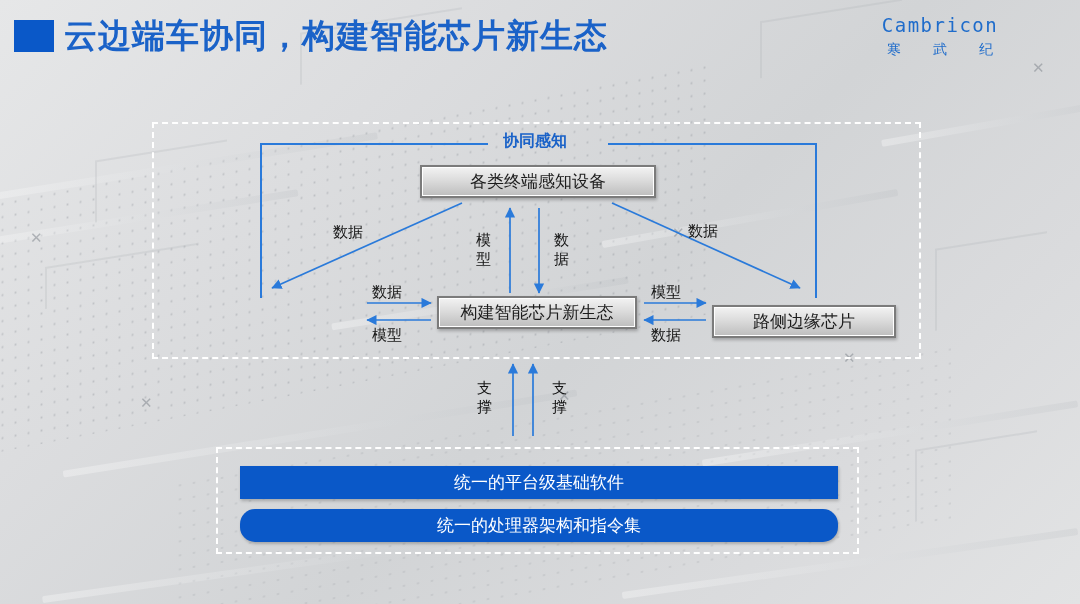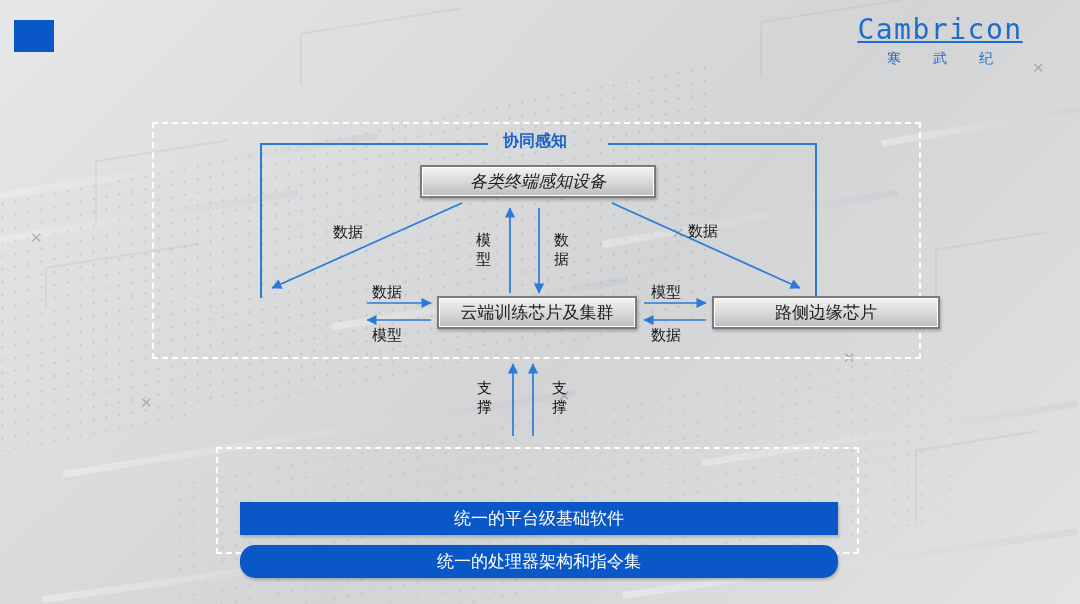--- a/index.html
+++ b/index.html
@@ -45,23 +45,22 @@
   .title-bullet{
     position:absolute;left:14px;top:20px;width:40px;height:32px;background:#0a58c8;
   }
   .title-text{
     position:absolute;left:64px;top:14px;
     font-size:33px;font-weight:bold;color:#1a62c8;letter-spacing:1px;
     white-space:nowrap;
   }
   .logo{position:absolute;right:55px;top:16px;text-align:center;width:170px;}
   .logo-main{
-    font-size:28px;color:#1f6ccb;letter-spacing:1.5px;line-height:1;
+    font-size:19px;color:#1f6ccb;letter-spacing:1.5px;line-height:1;
     font-family:"DejaVu Sans Mono","Liberation Mono",monospace;
-    text-decoration:underline;
   }
   .logo-sub{
     margin-top:7px;font-size:14px;color:#1f6ccb;letter-spacing:14px;
     text-indent:14px;line-height:1;
   }
 
   
   .dash-top{
     position:absolute;left:152px;top:122px;width:765px;height:233px;
     border:2px dashed #ffffff;
@@ -73,24 +72,24 @@
 
   
   .gbox{
     position:absolute;box-sizing:border-box;
     background:linear-gradient(180deg,#f3f3f3 0%,#dcdcdc 45%,#bdbdbd 100%);
     border:2px solid #7b7b7b;
     box-shadow:inset 0 0 0 1px #ffffff, 1px 2px 3px rgba(0,0,0,.25);
     display:flex;align-items:center;justify-content:center;
     font-size:17px;color:#1c1c1c;white-space:nowrap;
   }
-  #box-sensor{left:420px;top:165px;width:236px;height:33px;font-style:italic;}
+  #box-sensor{left:420px;top:165px;width:236px;height:33px;}
   #box-vehicle{left:160px;top:296px;width:200px;height:33px;}
   #box-cloud{left:437px;top:296px;width:200px;height:33px;}
-  #box-road{left:712px;top:296px;width:228px;height:33px;}
+  #box-road{left:712px;top:305px;width:184px;height:33px;}
 
   
   .bracket{position:absolute;pointer-events:none;}
   .bl-h{position:absolute;background:#2a7ada;height:1.6px;}
   .bl-v{position:absolute;background:#2a7ada;width:1.6px;}
   .bracket-label{
     position:absolute;left:495px;top:131px;
     font-size:16px;font-weight:bold;color:#1a62c8;background:transparent;
     padding:0 8px;white-space:nowrap;
   }
@@ -101,21 +100,20 @@
   
   .lbl{position:absolute;font-size:15px;color:#141414;white-space:nowrap;}
   .lbl-v{position:absolute;font-size:15px;color:#141414;width:15px;line-height:19px;text-align:center;}
 
   
   .bluebar{
     position:absolute;left:240px;width:598px;height:33px;background:#0a58c8;
     display:flex;align-items:center;justify-content:center;
     color:#ffffff;font-size:17px;white-space:nowrap;
     box-shadow:1px 2px 3px rgba(0,0,0,.22);
-    margin-top:36px;
   }
   #bar-software{top:466px;}
   #bar-arch{top:509px;border-radius:15px;}
 </style>
 </head>
 <body>
 
 <div id="slide">
 
   <div class="bg-layer">
@@ -142,20 +140,21 @@
     <span class="xmark" style="left:30px;top:230px;">✕</span>
     <span class="xmark" style="left:140px;top:395px;">✕</span>
     <span class="xmark" style="left:672px;top:225px;">✕</span>
     <span class="xmark" style="left:843px;top:350px;">✕</span>
     <span class="xmark" style="left:558px;top:388px;">✕</span>
     <span class="xmark" style="left:1032px;top:60px;">✕</span>
   </div>
 
   <div class="header">
     <div class="title-bullet"></div>
+    <div class="title-text">云边端车协同，构建智能芯片新生态</div>
     <div class="logo">
       <div class="logo-main">Cambricon</div>
       <div class="logo-sub">寒 武 纪</div>
     </div>
   </div>
 
   <div class="dash-top"></div>
   <div class="dash-bottom"></div>
 
   <div class="bracket">
@@ -187,21 +186,21 @@
 
     <line x1="644" y1="303" x2="706" y2="303" stroke="#2a7ada" stroke-width="1.7" marker-end="url(#ah)"></line>
 
     <line x1="706" y1="320" x2="644" y2="320" stroke="#2a7ada" stroke-width="1.7" marker-end="url(#ah)"></line>
 
     <line x1="513" y1="436" x2="513" y2="364" stroke="#2a7ada" stroke-width="1.7" marker-end="url(#ah)"></line>
     <line x1="533" y1="436" x2="533" y2="364" stroke="#2a7ada" stroke-width="1.7" marker-end="url(#ah)"></line>
   </svg>
 
   <div class="gbox" id="box-sensor">各类终端感知设备</div>
-  <div class="gbox" id="box-cloud">云端训练芯片及集群</div>
+  <div class="gbox" id="box-cloud">构建智能芯片新生态</div>
   <div class="gbox" id="box-road">路侧边缘芯片</div>
 
   <div class="lbl" style="left:333px;top:223px;">数据</div>
   <div class="lbl" style="left:688px;top:222px;">数据</div>
 
   <div class="lbl-v" style="left:476px;top:230px;">模型</div>
   <div class="lbl-v" style="left:554px;top:230px;">数据</div>
 
   <div class="lbl" style="left:372px;top:283px;">数据</div>
   <div class="lbl" style="left:372px;top:326px;">模型</div>

